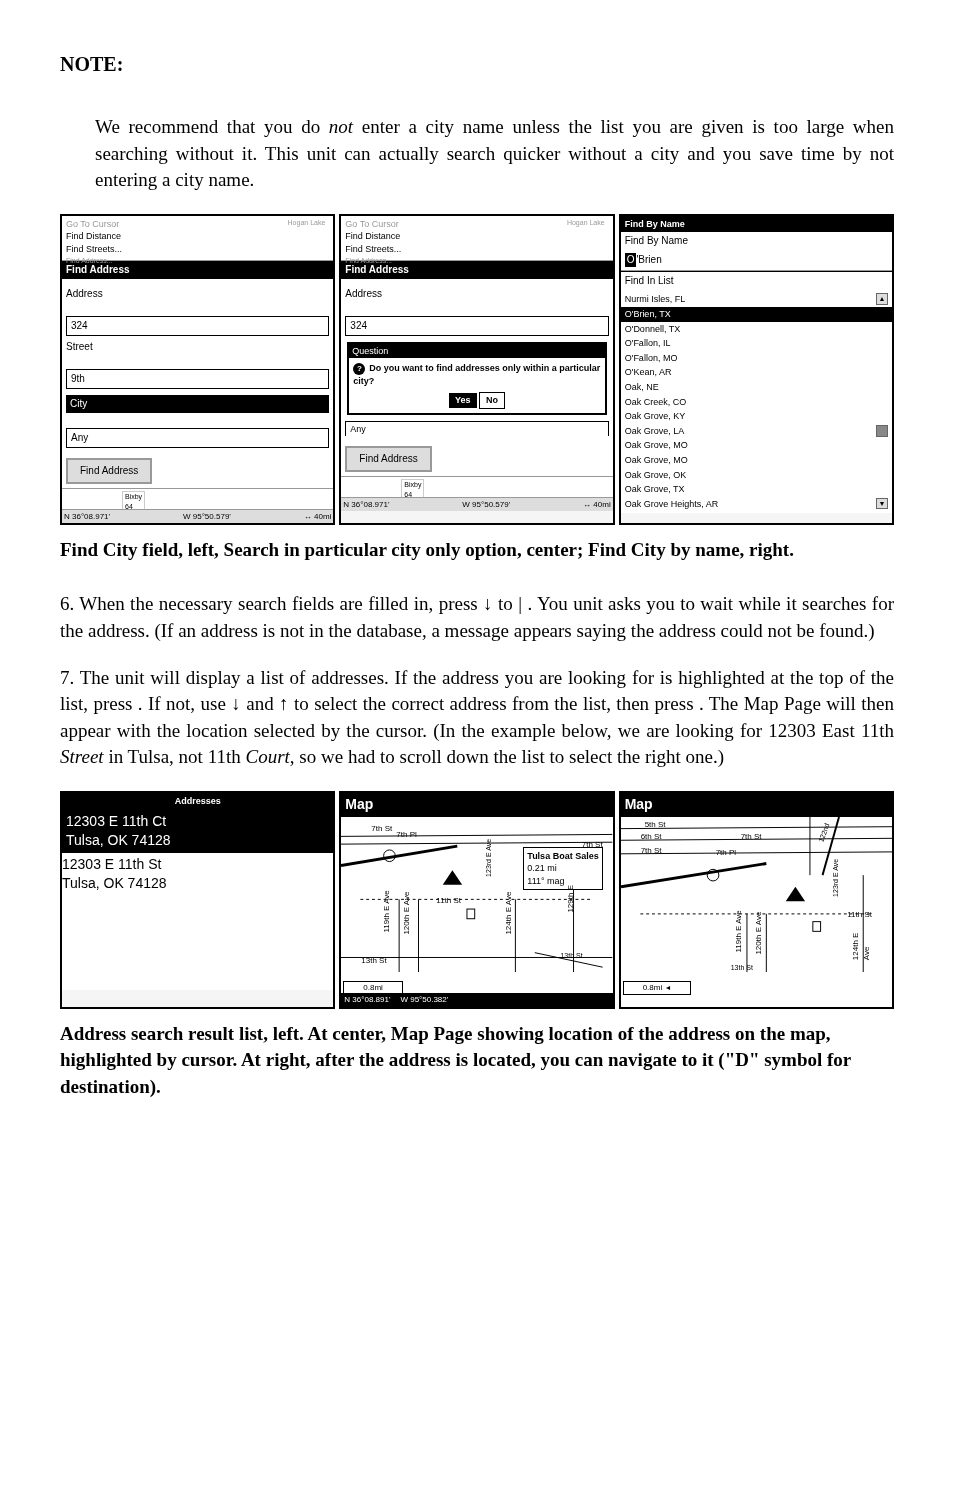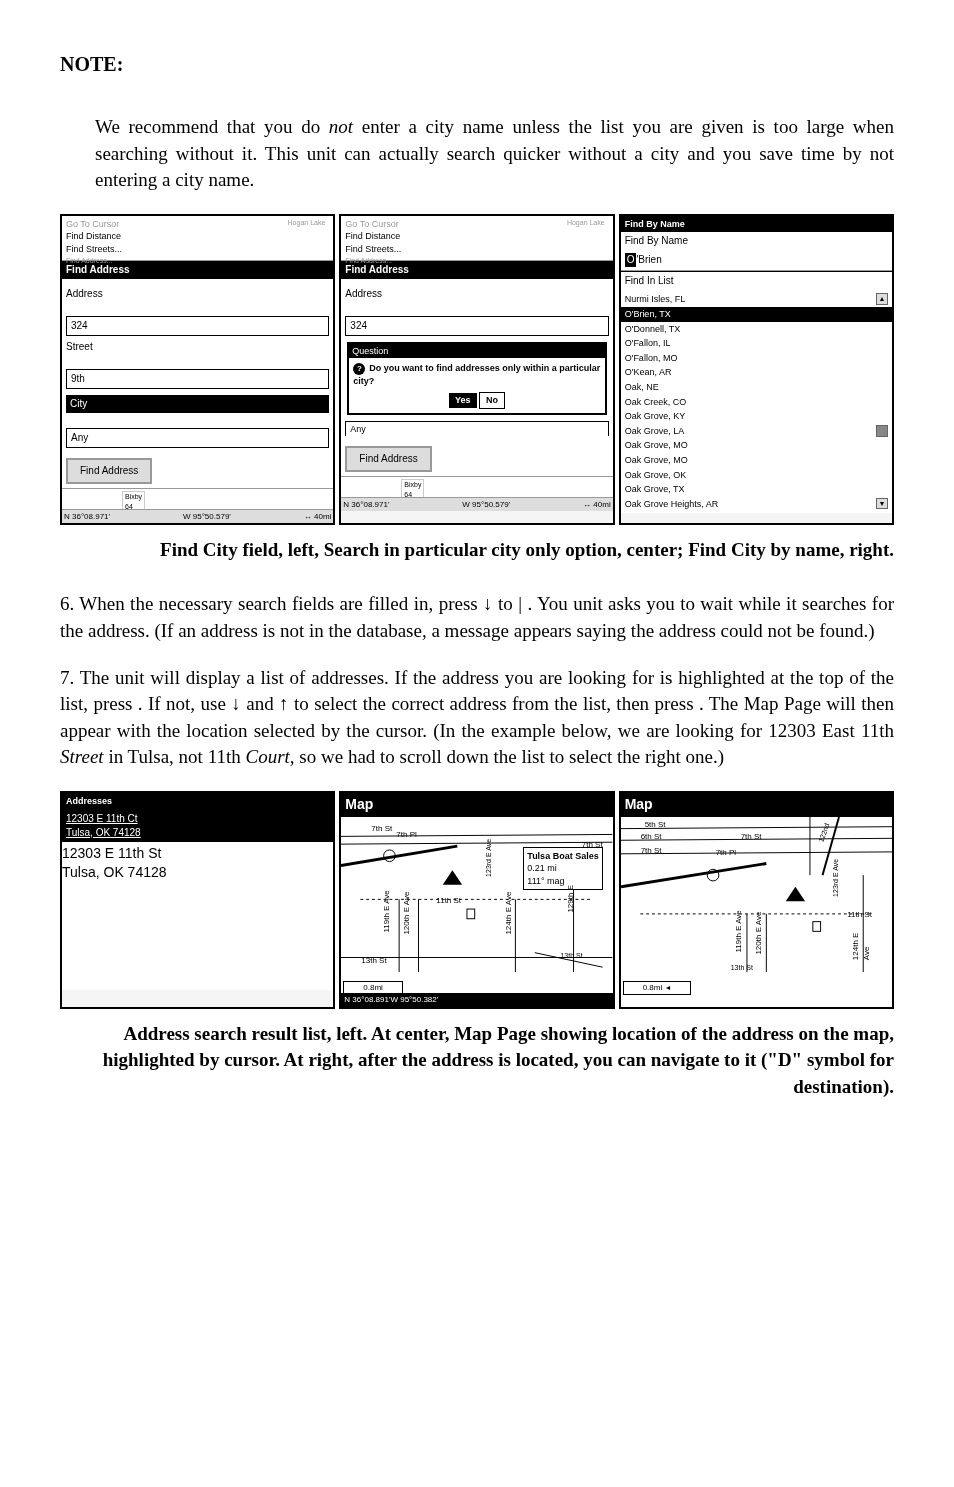--- a/index.html
+++ b/index.html
@@ -18,21 +18,21 @@
   }
   .note-body {
     margin-left: 35px;
     text-align: justify;
     margin-bottom: 20px;
     margin-top: 36px;
   }
   .note-body em { font-style: italic; }
   .caption {
     font-weight: bold;
-    text-align: right;
+    text-align: left;
     margin: 12px 0 28px;
   }
   .para {
     text-align: justify;
     margin-bottom: 20px;
   }
   .three-panel {
     display: flex;
     gap: 4px;
     margin-bottom: 8px;
@@ -136,24 +136,24 @@
     padding: 1px 4px; font-size: 9px;
   }
   .fbn-list .highlighted {
     background: #000; color: #fff;
   }
   .fbn-scroll-up, .fbn-scroll-down {
     float: right; background: #ddd; width: 10px; text-align: center;
     font-size: 7px; border: 1px solid #666;
   }
   
-  .panel-addresses .panel-title-bar { font-size: 9px; }
+  .panel-addresses .panel-title-bar { font-size: 9px; text-align: center; }
   .panel-addresses .addr-list { background: #fff; height: 180px; }
   .panel-addresses .addr-list .sel {
-    background: #000; color: #fff; padding: 2px 4px; font-size: 10px; text-decoration: underline;
+    background: #000; color: #fff; padding: 2px 4px; font-size: 14px;
   }
   .panel-addresses .addr-list .item {
     padding: 2px 0; font-size: 14px;
   }
   .panel-map .panel-title-bar { font-size: 14px; }
   .map-body {
     background: #fff; height: 190px; position: relative;
     font-size: 8px;
   }
   .map-svg-wrap {
@@ -162,21 +162,21 @@
   .map-label-box {
     position: absolute; border: 1px solid #000; background: #fff;
     padding: 2px 3px; font-size: 9px;
   }
   .map-streetname {
     position: absolute; font-size: 8px;
   }
   .map-coords-bar {
     position: absolute; bottom: 0; left: 0; right: 0;
     background: #000; color: #fff; padding: 1px 3px; font-size: 8px;
-    display: flex; gap: 0;
+    display: flex; gap: 10px;
   }
   .map-scale {
     position: absolute; bottom: 12px; left: 2px;
     border: 1px solid #000; background: #fff; padding: 0 19px; font-size: 8px;
   }
   svg { display: block; }
 </style>
 </head>
 <body>
 

